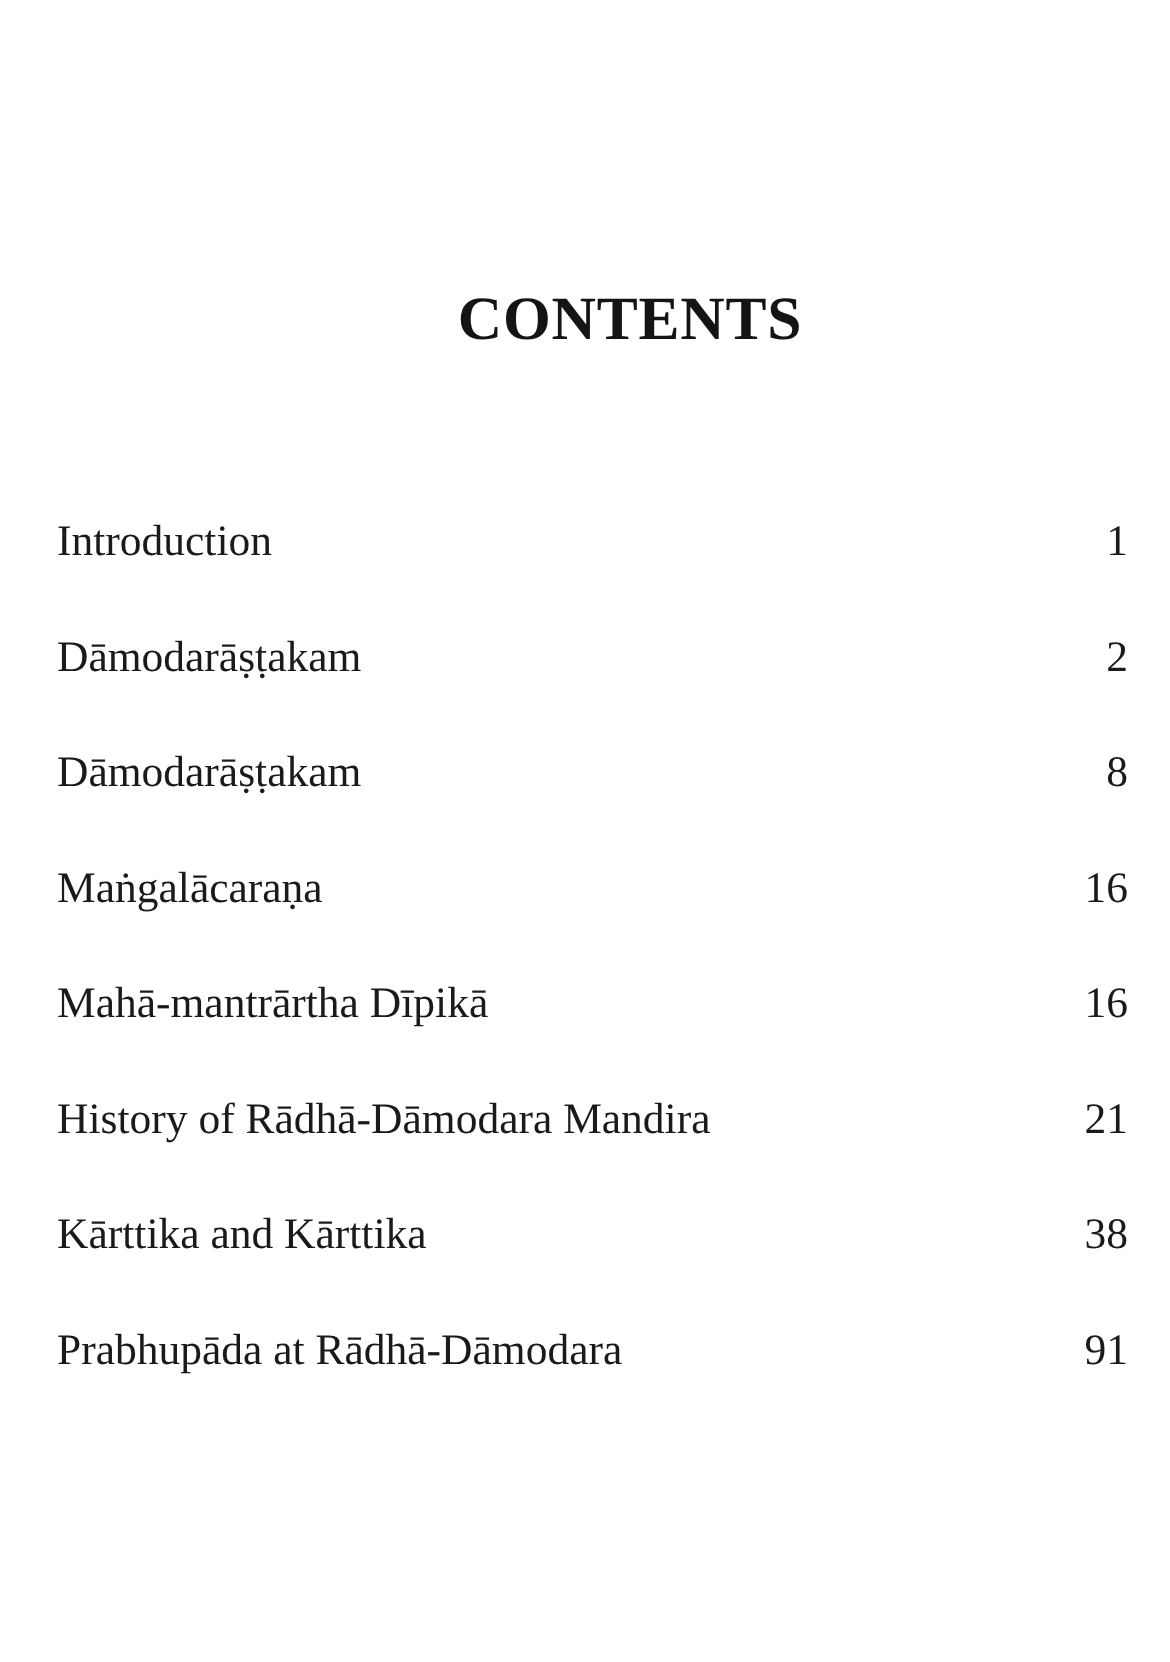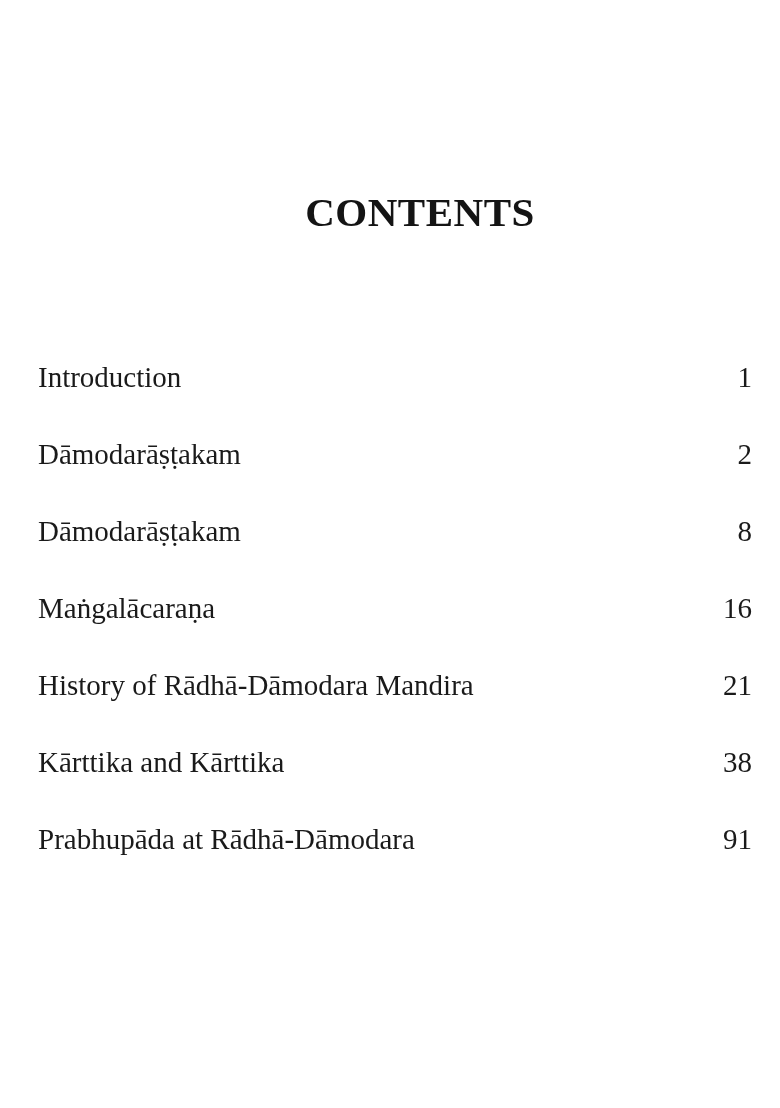--- a/index.html
+++ b/index.html
@@ -22,21 +22,21 @@
       width: 840px;
       text-align: center;
       font-size: 41px;
       font-weight: bold;
       letter-spacing: 0.5px;
       color: #141414;
       margin: 0;
     }
     .toc-list {
       position: absolute;
-      top: 354px;
+      top: 338px;
       left: 38px;
       width: 714px;
       margin: 0;
       padding: 0;
       list-style: none;
     }
     .toc-row {
       display: flex;
       justify-content: space-between;
       align-items: baseline;
@@ -68,20 +68,24 @@
   </li>
   <li class="toc-row">
     <span class="toc-label">Dāmodarāṣṭakam</span>
     <span class="toc-page">8</span>
   </li>
   <li class="toc-row">
     <span class="toc-label">Maṅgalācaraṇa</span>
     <span class="toc-page">16</span>
   </li>
   <li class="toc-row">
+    <span class="toc-label">Mahā-mantrārtha Dīpikā</span>
+    <span class="toc-page">16</span>
+  </li>
+  <li class="toc-row">
     <span class="toc-label">History of Rādhā-Dāmodara Mandira</span>
     <span class="toc-page">21</span>
   </li>
   <li class="toc-row">
     <span class="toc-label">Kārttika and Kārttika</span>
     <span class="toc-page">38</span>
   </li>
   <li class="toc-row">
     <span class="toc-label">Prabhupāda at Rādhā-Dāmodara</span>
     <span class="toc-page">91</span>

